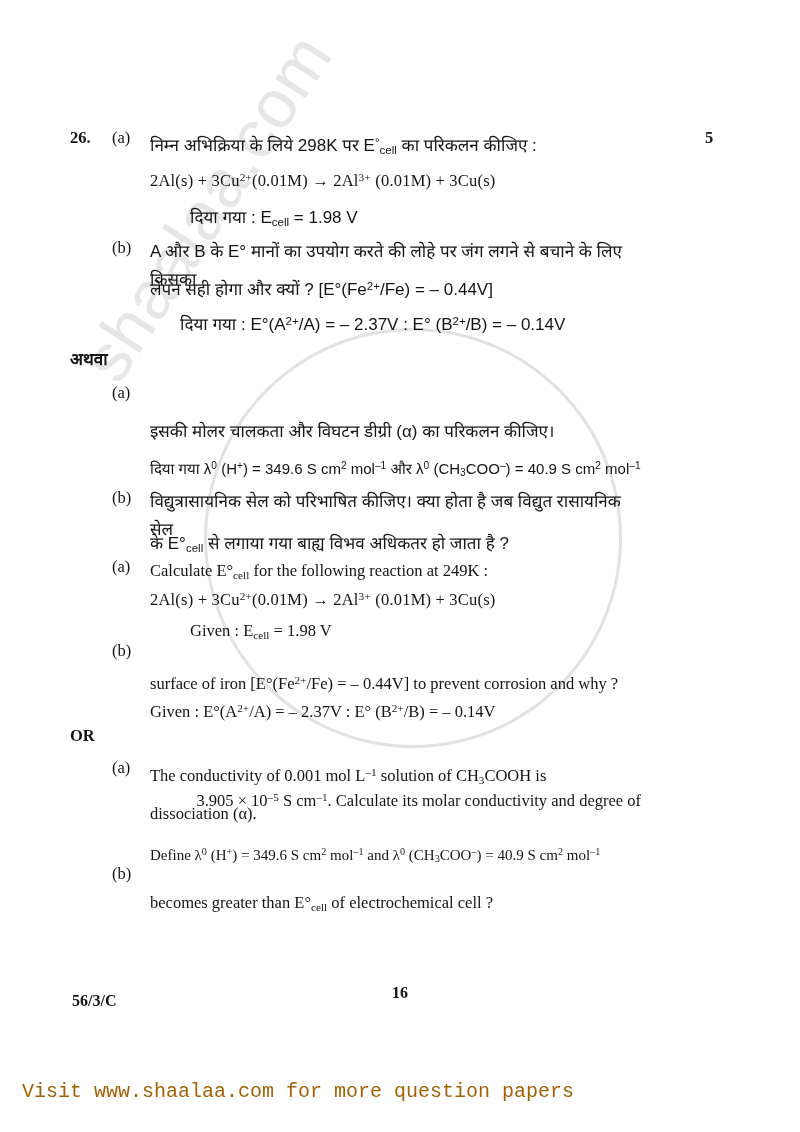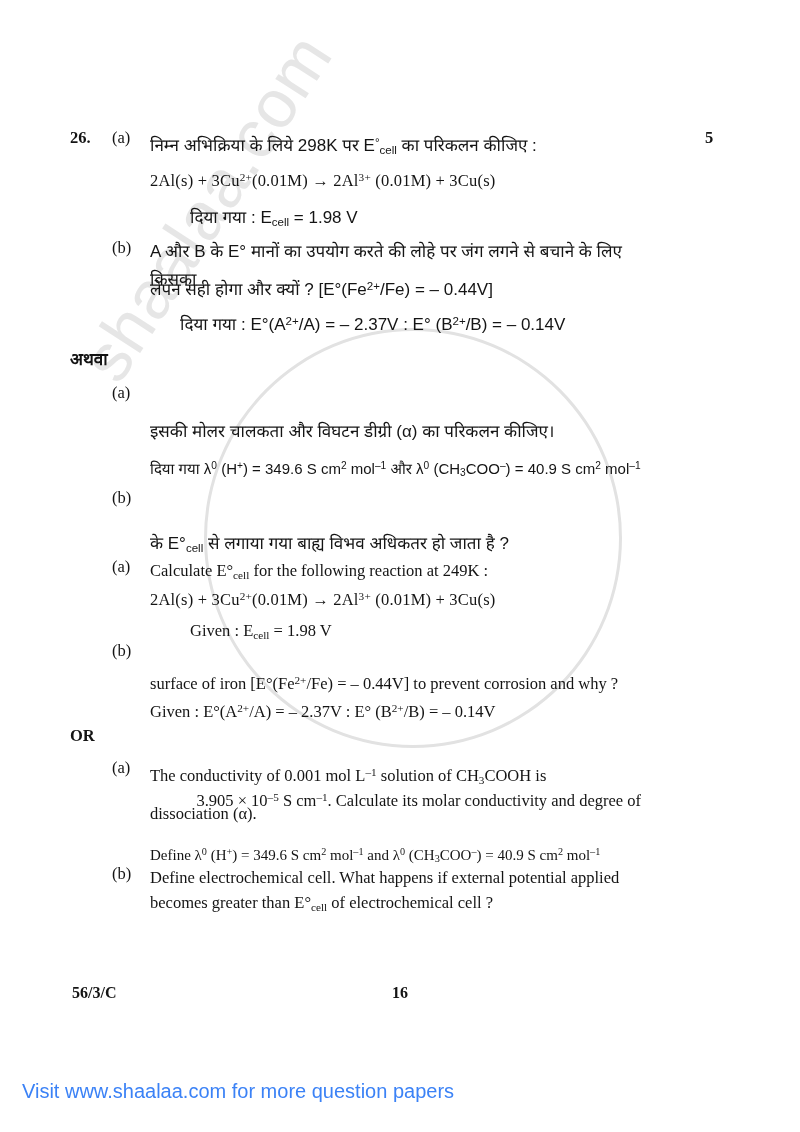--- a/index.html
+++ b/index.html
@@ -124,21 +124,21 @@
   #sheet-footer {
     position: absolute;
     left: 0;
     top: 984px;
     width: 800px;
     height: 26px;
     z-index: 2;
   }
   #paper-code {
     position: absolute;
-    left: 72px; top: 0;
+    left: 72px; top: 8px;
     font-weight: bold;
     font-size: 16px;
   }
   #page-number {
     position: absolute;
     left: 0; top: 0;
     width: 800px;
     text-align: center;
     font-weight: bold;
     font-size: 16px;
@@ -151,23 +151,23 @@
     top: 1060px;
     width: 800px;
     height: 72px;
     background: #ffffff;
     z-index: 3;
   }
   #banner-text {
     position: absolute;
     left: 22px;
     top: 20px;
-    font-family: Liberation Sans, sans-serif;
+    font-family: Liberation Mono, monospace;
     font-size: 20px;
-    color: #3b82f6;
+    color: #a16207;
     white-space: nowrap;
   }
 </style>
 </head>
 <body>
 
 <div id="page">
 
   <div id="watermark"></div>
   <div id="watermark-text">
@@ -217,20 +217,21 @@
     <div class="blk" style="top:418px;">
       <div class="body-col hi">इसकी मोलर चालकता और विघटन डीग्री (α) का परिकलन कीजिए।</div>
     </div>
 
     <div class="blk" style="top:452px;">
       <div class="body-col hi" style="font-size:15px;"><span>दिया गया λ</span><sup>0</sup><span> (H</span><sup>+</sup><span>) = 349.6 S cm</span><sup>2</sup><span> mol</span><sup>–1</sup><span> और λ</span><sup>0</sup><span> (CH</span><sub>3</sub><span>COO</span><sup>–</sup><span>) = 40.9 S cm</span><sup>2</sup><span> mol</span><sup>–1</sup></div>
     </div>
 
     <div class="blk qrow" style="top:488px;">
       <div class="plabel">(b)</div>
+      <div class="body-col hi">विद्युत्रासायनिक सेल को परिभाषित कीजिए।  क्या होता है जब विद्युत रासायनिक सेल</div>
     </div>
 
     <div class="blk" style="top:522px;margin-top:8px;">
       <div class="body-col hi"><span>के  E°</span><sub>cell</sub><span> से लगाया गया बाह्य विभव अधिकतर हो जाता है ?</span></div>
     </div>
 
     <div class="blk qrow" style="top:557px;">
       <div class="plabel">(a)</div>
       <div class="body-col"><span>Calculate E°</span><sub>cell</sub><span> for the following reaction at 249K :</span></div>
     </div>
@@ -271,21 +272,20 @@
     <div class="blk" style="top:800px;">
       <div class="body-col">dissociation (α).</div>
     </div>
 
     <div class="blk" style="top:838px;">
       <div class="body-col" style="font-size:15px;"><span>Define λ</span><sup>0</sup><span> (H</span><sup>+</sup><span>) = 349.6 S cm</span><sup>2</sup><span> mol</span><sup>–1</sup><span> and λ</span><sup>0</sup><span> (CH</span><sub>3</sub><span>COO</span><sup>–</sup><span>) = 40.9 S cm</span><sup>2</sup><span> mol</span><sup>–1</sup></div>
     </div>
 
     <div class="blk qrow" style="top:864px;">
       <div class="plabel">(b)</div>
-      <div class="body-col">Define electrochemical cell.  What happens if external potential applied</div>
     </div>
 
     <div class="blk" style="top:889px;">
       <div class="body-col"><span>becomes greater than E°</span><sub>cell</sub><span> of electrochemical cell ?</span></div>
     </div>
 
   </div>
 
   <div id="sheet-footer">
     <div id="paper-code">56/3/C</div>

